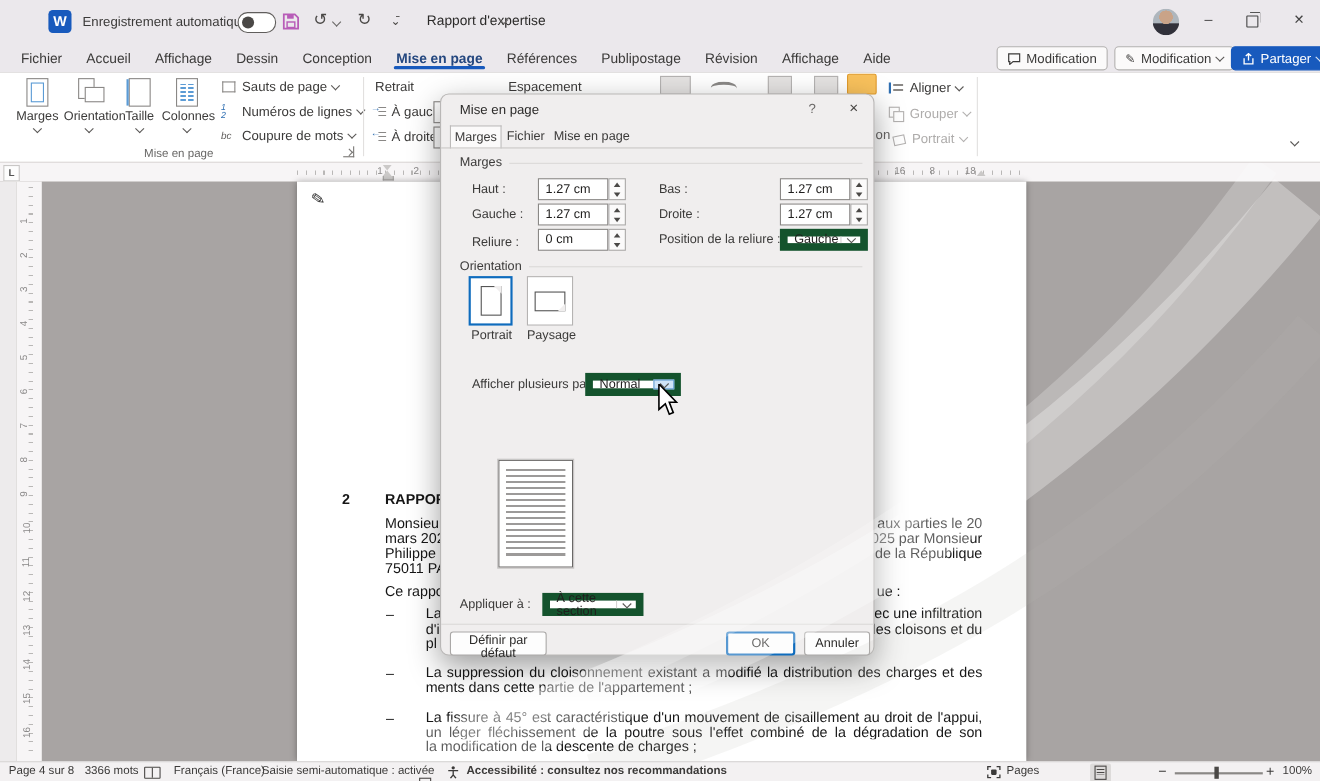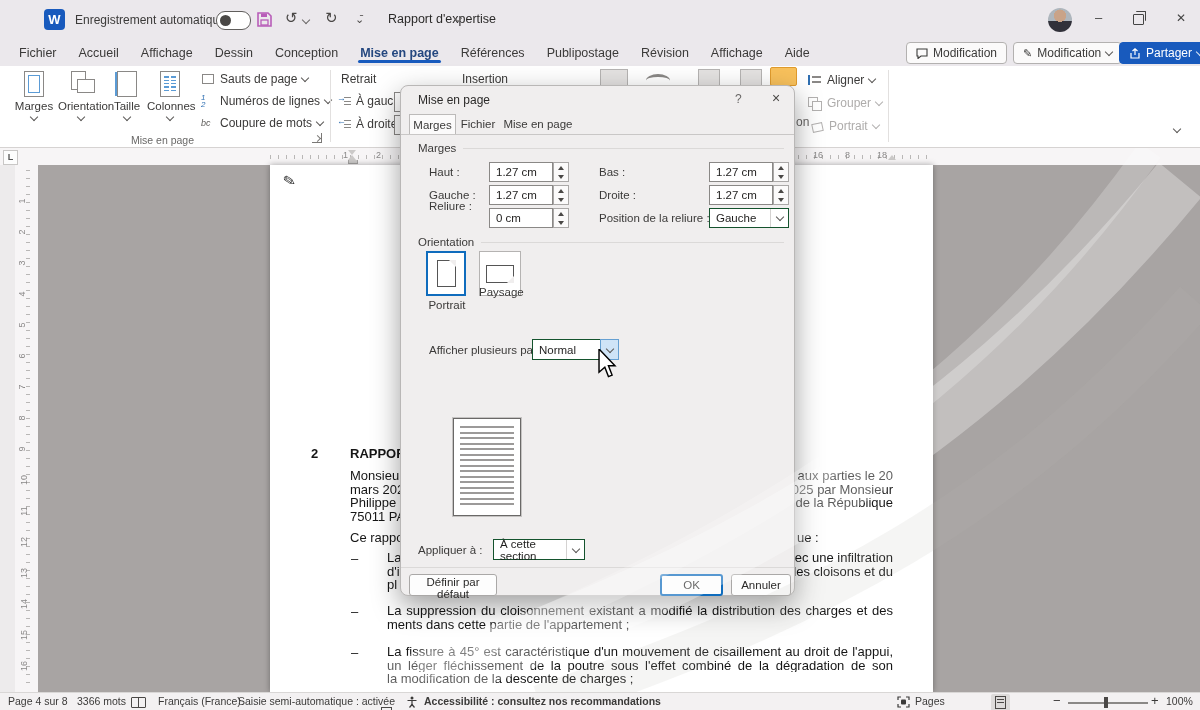--- a/index.html
+++ b/index.html
@@ -113,21 +113,21 @@
   #dialog .sec{position:absolute;left:17px;right:10px;display:flex;align-items:center;gap:7px;}
   #dialog .sec span{font-size:11.5px;color:#3b3a39;}
   #dialog .sec .line{flex:1;height:1px;background:#dbd9d8;}
   .dlabel{font-size:11.5px;color:#3b3a39;}
   .dinput{background:#fff;border:1px solid #8a8886;font-size:11.5px;color:#1f1e1d;
           display:flex;align-items:center;padding-left:6px;box-sizing:border-box;}
   .spinner{width:16px;height:20px;border:1px solid #aaa8a7;background:#fbfafa;box-sizing:border-box;
            display:flex;flex-direction:column;align-items:center;justify-content:space-around;}
   .sp-up{width:0;height:0;border-left:3px solid transparent;border-right:3px solid transparent;border-bottom:4px solid #4a4846;}
   .sp-dn{width:0;height:0;border-left:3px solid transparent;border-right:3px solid transparent;border-top:4px solid #4a4846;}
-  .dropdown{background:#fff;border:1px solid #14532d;box-sizing:border-box;display:flex;align-items:center;}
+  .dropdown{background:#fff;border:7px solid #14532d;box-sizing:border-box;display:flex;align-items:center;}
   .dropdown .val{flex:1;font-size:11.5px;color:#1f1e1d;padding-left:6px;}
   .dd-arrow{width:17px;align-self:stretch;display:flex;align-items:center;justify-content:center;border-left:1px solid #d4d2d1;}
   .dd-arrow.hover{background:#cfe4f7;border:1px solid #66a0d2;margin:-1px;}
   .dtab{position:absolute;top:28px;height:21px;font-size:11.5px;color:#3b3a39;text-align:center;line-height:21px;box-sizing:border-box;}
   .dtab.active{background:#fbfafa;border:1px solid #bcbab9;border-bottom:none;}
   #dtab-line{position:absolute;left:0;right:0;top:48px;height:1px;background:#c9c7c6;}
   .dbtn{position:absolute;background:#fdfdfd;border:1px solid #aaa8a7;border-radius:3px;font-size:11.5px;color:#2b2a29;
         text-align:center;box-sizing:border-box;}
   .orient-box{position:absolute;background:#fff;box-sizing:border-box;display:flex;align-items:center;justify-content:center;}
   .pg-portrait{width:17px;height:25px;border:1px solid #555;position:relative;background:#fff;}
@@ -252,21 +252,21 @@
   <div class="abs smallrow" style="left:201px;top:47px">
     <i class="sicon hyph">bc</i>
     <span class="lbl">Coupure de mots</span>
     <i class="chev"></i>
   </div>
   <span class="abs grp-label" style="left:131px;top:68px">Mise en page</span>
   <div class="abs launcher" style="left:312px;top:67px"></div>
   <div class="abs vsep" style="left:330px;top:4px;height:72px"></div>
 
   <span class="abs ribbon-lbl" style="left:341px;top:6px">Retrait</span>
-  <span class="abs ribbon-lbl" style="left:462px;top:6px">Insertion</span>
+  <span class="abs ribbon-lbl" style="left:462px;top:6px">Espacement</span>
   <div class="abs smallrow" style="left:338px;top:25px">
     <i class="indent-ic"></i>
     <span class="lbl">À gauche :</span>
   </div>
   <div class="abs" style="left:394px;top:26px;width:12px;height:18px;background:#fff;border:1px solid #8a8886"></div>
   <div class="abs smallrow" style="left:338px;top:48px">
     <i class="indent-ic r"></i>
     <span class="lbl">À droite :</span>
   </div>
   <div class="abs" style="left:394px;top:49px;width:12px;height:18px;background:#fff;border:1px solid #8a8886"></div>
@@ -406,21 +406,21 @@
     </div>
   <span class="abs dlabel" style="left:198px;top:103px">Droite :</span>
   <div class="abs dinput" style="left:308px;top:99px;width:64px;height:20px">
       <span>1.27 cm</span>
     </div>
   <div class="abs spinner" style="left:372px;top:99px">
       <i class="sp-up"></i>
       <i class="sp-dn"></i>
     </div>
 
-  <span class="abs dlabel" style="left:28px;top:114px">Reliure :</span>
+  <span class="abs dlabel" style="left:28px;top:129px">Reliure :</span>
   <div class="abs dinput" style="left:88px;top:122px;width:64px;height:20px">
       <span>0 cm</span>
     </div>
   <div class="abs spinner" style="left:152px;top:122px">
       <i class="sp-up"></i>
       <i class="sp-dn"></i>
     </div>
   <span class="abs dlabel" style="left:198px;top:126px">Position de la reliure :</span>
   <div class="abs dropdown" style="left:308px;top:122px;width:80px;height:20px">
     <span class="val">Gauche</span>
@@ -433,21 +433,21 @@
     <span>Orientation</span>
       <i class="line"></i>
   </div>
   <div class="orient-box" style="left:25px;top:165px;width:40px;height:45px;border:2px solid #0f6cbd">
     <div class="pg-portrait"></div>
   </div>
   <div class="orient-box" style="left:78px;top:165px;width:42px;height:45px;border:1px solid #b5b3b2">
     <div class="pg-land"></div>
   </div>
   <span class="abs dlabel" style="left:25px;top:213px;width:42px;text-align:center">Portrait</span>
-  <span class="abs dlabel" style="left:78px;top:200px;width:44px;text-align:right">Paysage</span>
+  <span class="abs dlabel" style="left:78px;top:213px;width:44px;text-align:right">Paysage</span>
 
   <span class="abs dlabel" style="left:28px;top:258px">Afficher plusieurs pages :</span>
   <div class="abs dropdown" style="left:131px;top:253px;width:87px;height:21px">
     <span class="val">Normal</span>
     <span class="dd-arrow hover">
         <i class="chev"></i>
       </span>
   </div>
 
   <div id="preview-page">

